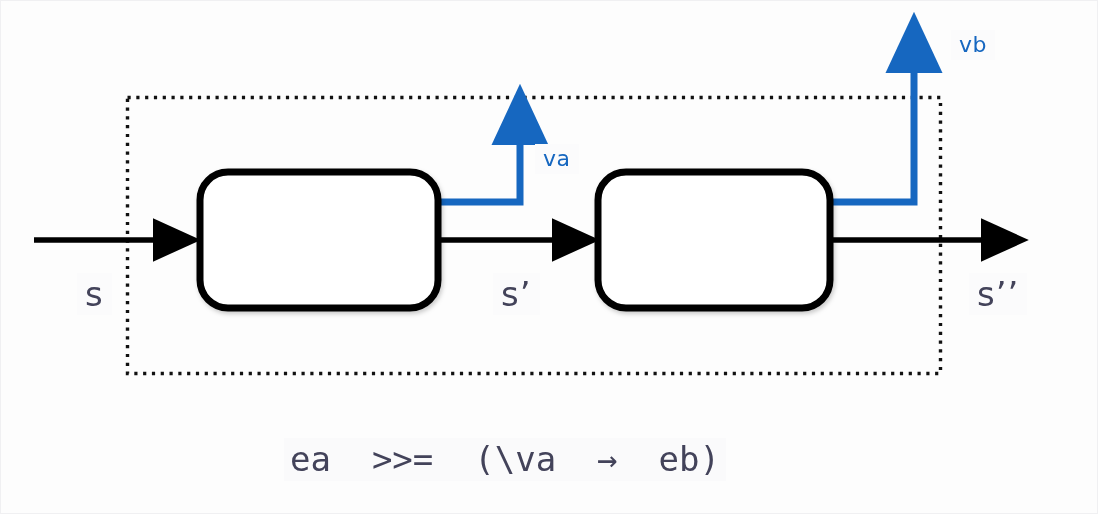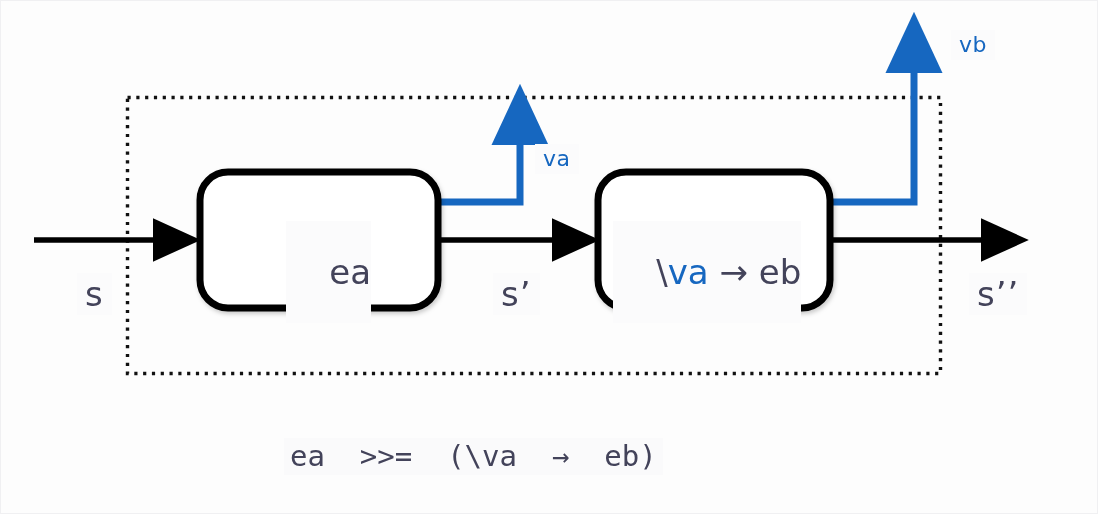--- a/index.html
+++ b/index.html
@@ -50,21 +50,21 @@
     font-size: 34px;
     color: #43435a;
     line-height: 1;
   }
   .box-text .bind-var { color: #1667c0; }
   .formula {
     position: absolute;
     background: #fafafb;
     white-space: pre;
     font-family: "DejaVu Sans Mono", monospace;
-    font-size: 29px;
+    font-size: 34px;
     color: #43435a;
     line-height: 1.15;
     padding: 2px 6px;
   }
 </style>
 </head>
 <body>
 
 <div id="canvas">
 
@@ -91,27 +91,21 @@
 
     <path d="M437,201 L519,201 L519,122" fill="none" stroke="#1667c0" stroke-width="7" stroke-linecap="butt" stroke-linejoin="miter" marker-end="url(#arrow-blue)"></path>
 
     <path d="M829,201 L913,201 L913,50" fill="none" stroke="#1667c0" stroke-width="7" stroke-linecap="butt" stroke-linejoin="miter" marker-end="url(#arrow-blue)"></path>
 
     <rect x="199" y="171" width="238" height="136" rx="28" ry="28" fill="#ffffff" stroke="#000000" stroke-width="7" filter="url(#boxshadow)"></rect>
 
     <rect x="597" y="171" width="232" height="136" rx="28" ry="28" fill="#ffffff" stroke="#000000" stroke-width="7" filter="url(#boxshadow)"></rect>
   </svg>
 
-  <div class="box-text" style="left:285px; top:220px;">
-    <span>ea</span>
-  </div>
 
-  <div class="box-text" style="left:612px; top:220px;">
-    <span>\</span><span class="bind-var">va</span><span> → eb</span>
-  </div>
 
   <div class="lbl state-label" style="left:76px; top:272px; padding:4px 8px;">s</div>
 
   <div class="lbl state-label" style="left:492px; top:272px; padding:4px 8px;">s’</div>
 
   <div class="lbl state-label" style="left:968px; top:272px; padding:4px 8px;">s’’</div>
 
   <div class="lbl value-label" style="left:534px; top:143px; padding:4px 8px;">va</div>
 
   <div class="lbl value-label" style="left:950px; top:29px; padding:4px 8px;">vb</div>

